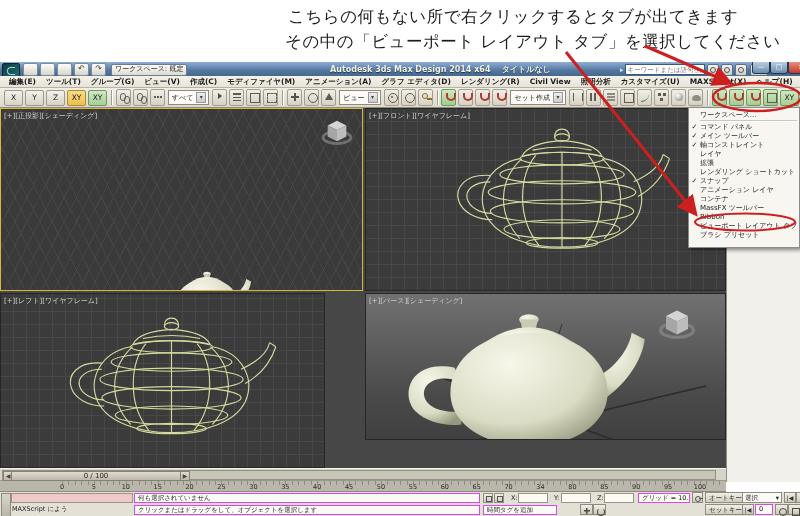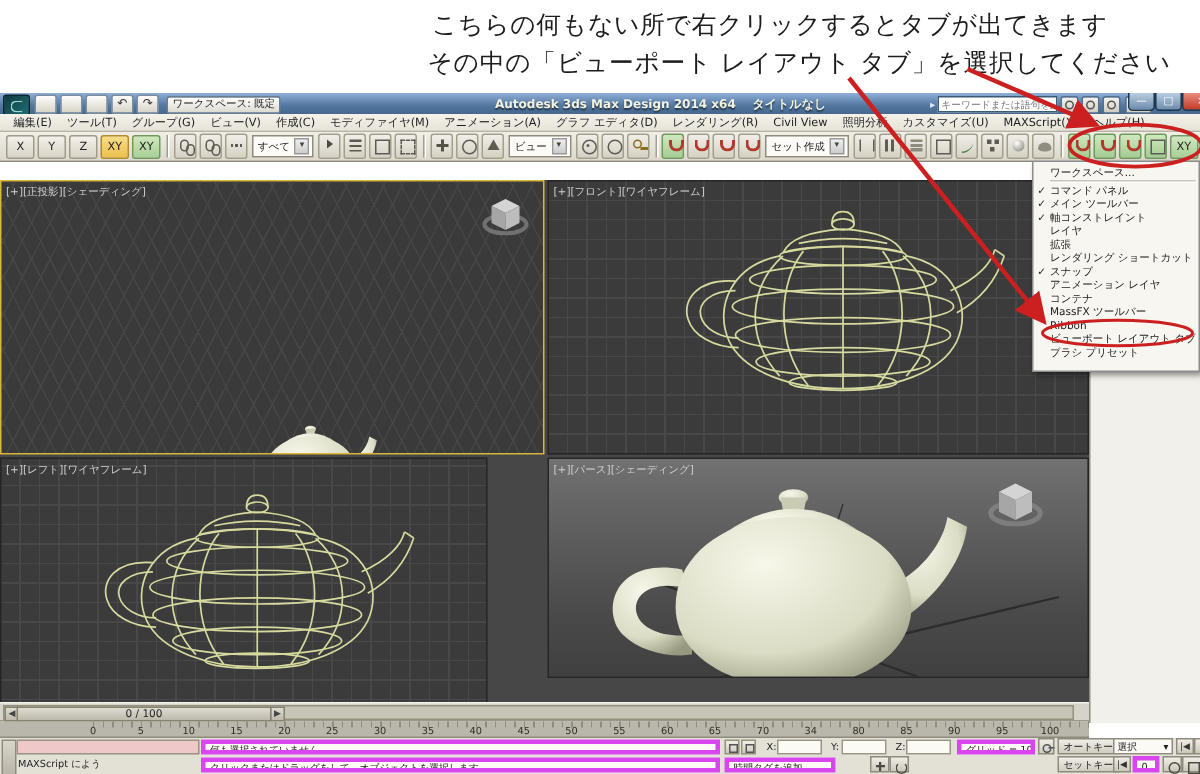--- a/index.html
+++ b/index.html
@@ -35,21 +35,21 @@
   #help-dd{width:16px;height:10px;margin-left:3px;background:linear-gradient(#f4f3ee,#cfccc2);border:1px solid #55708c;
     border-radius:2px;font-size:7px;text-align:center;line-height:9px;color:#333;}
   #winbtns{left:752px;top:0;display:flex;}
   .winbtn{width:16px;height:11px;border:1px solid #1e3852;border-top:none;border-radius:0 0 3px 3px;
     background:linear-gradient(#b9cde2,#6d8cab);color:#fff;font-size:7px;line-height:10px;text-align:center;}
   .winbtn.close{width:24px;background:linear-gradient(#e98e7f,#c13b28);}
 
   
   #menubar{left:0;top:76px;width:800px;height:12px;background:linear-gradient(#f4f2ea,#e6e3d8);
     border-bottom:1px solid #b7b2a4;display:flex;align-items:center;padding-left:4px;box-sizing:border-box;}
-  .menu-item{font-size:7.5px;color:#1d1d1d;padding:16px 5px;white-space:nowrap;}
+  .menu-item{font-size:7.5px;color:#1d1d1d;padding:16px 5px;white-space:nowrap;font-weight:bold;}
 
   
   #toolbar{left:0;top:88px;width:800px;height:20px;background:linear-gradient(#f0eee6,#dcd8cb);
     border-bottom:1px solid #8f8a7c;display:flex;align-items:center;padding-left:3px;box-sizing:border-box;}
   .tb-btn{height:14px;min-width:13px;padding:0 2px;margin:0 1px;background:linear-gradient(#f3f1ea,#d7d3c6);
     border:1px solid #a09a8b;border-radius:2px;font-size:7.5px;line-height:13px;text-align:center;color:#222;}
   .tb-btn.active-yellow{background:linear-gradient(#f8dd87,#edc04f);border-color:#b08c2e;}
   .tb-btn.active-green{background:linear-gradient(#cfe8bf,#a8cf96);border-color:#6f9a5e;}
   .tb-dd{height:13px;margin:0 2px;background:#fcfbf7;border:1px solid #8f8a7c;font-size:7px;line-height:12px;
     padding:0 2px 0 3px;color:#222;white-space:nowrap;display:flex;align-items:center;}
@@ -82,21 +82,21 @@
   .shape-pivot i{border:1.5px solid #5e5b52;border-radius:50%;background:none;}
   .shape-pivot i:after{content:"";position:absolute;left:2px;top:2px;width:2px;height:2px;background:#5e5b52;border-radius:50%;}
   .shape-schem i{background:
      linear-gradient(#5e5b52,#5e5b52) 0 0/3px 3px no-repeat,
      linear-gradient(#5e5b52,#5e5b52) 100% 0/3px 3px no-repeat,
      linear-gradient(#5e5b52,#5e5b52) 50% 100%/3px 3px no-repeat;}
   .shape-scale i{width:0;height:0;border-bottom:7px solid #5e5b52;border-left:4px solid transparent;border-right:4px solid transparent;}
   .shape-rect2 i{border:1.5px dashed #5e5b52;background:none;}
 
   
-  #viewarea{left:0;top:120px;width:726px;height:360px;background:#474747;}
+  #viewarea{left:0;top:108px;width:726px;height:360px;background:#474747;}
   .vp{position:absolute;background:#3b3b3b;overflow:hidden;border:1px solid #262626;box-sizing:border-box;}
   #vp-tl{left:0;top:0;width:363px;height:183px;border:1px solid #d8b83c;
      background:#3a3a3a;}
   #vp-tl .hatch{position:absolute;inset:0;
      background:repeating-linear-gradient(63deg,transparent 0 10px,#454545 10px 11px),
                 repeating-linear-gradient(-63deg,transparent 0 10px,#454545 10px 11px);}
   #vp-tr{left:365px;top:0;width:361px;height:183px;}
   #vp-bl{left:0;top:185px;width:325px;height:175px;}
   .sqgrid{position:absolute;inset:0;
      background:repeating-linear-gradient(0deg,transparent 0 12px,#484848 12px 13px),
@@ -129,21 +129,21 @@
 
   
   #ruler{left:0;top:481px;width:726px;height:11px;background:#b9b6ab;border-bottom:1px solid #8f8b7e;box-sizing:border-box;
     background-image:repeating-linear-gradient(90deg,#8f8c80 0 1px,transparent 1px 6.38px);background-position:62px 0;background-size:100% 4px;background-repeat:no-repeat;}
   .tick-label{position:absolute;top:2px;font-size:6.5px;color:#2e2c27;transform:translateX(-50%);}
 
   
   #statusbar{left:0;top:492px;width:800px;height:24px;background:#e3e0d6;}
   .srow{position:absolute;left:0;width:800px;height:12px;display:flex;align-items:center;}
   #srow1{top:0;} #srow2{top:12px;}
-  .sfield{background:#fbfaf5;border:3px solid #d946ef;box-sizing:border-box;height:10px;font-size:6.5px;
+  .sfield{background:#fbfaf5;border:1px solid #d946ef;box-sizing:border-box;height:10px;font-size:6.5px;
     line-height:8px;padding:0 3px;color:#222;white-space:nowrap;overflow:hidden;}
   #listener-pink{position:absolute;left:11px;top:1px;width:122px;height:10px;background:#efc9c9;border:1px solid #999485;box-sizing:border-box;}
   #listener-label{position:absolute;left:12px;top:13px;font-size:6.5px;color:#222;white-space:nowrap;}
   #statusgrip{position:absolute;left:1px;top:1px;width:8px;height:22px;background:linear-gradient(#d8d5ca,#b9b5a8);border:1px solid #8f8b7e;}
   .mini-ico{width:10px;height:10px;background:linear-gradient(#f0eee7,#cfccc0);border:1px solid #95917f;margin-right:1px;
     box-sizing:border-box;position:relative;}
   .mini-ico i{position:absolute;left:2px;top:2px;width:4px;height:4px;border:1px solid #555;}
   .coord-label{font-size:6.5px;color:#222;margin:0 1px 0 3px;}
   .coord-field{width:30px;height:10px;background:#fbfaf5;border:1px solid #999485;box-sizing:border-box;}
   .sbtn{height:11px;background:linear-gradient(#f0eee7,#cfccc0);border:1px solid #8f8b7e;font-size:6.5px;

